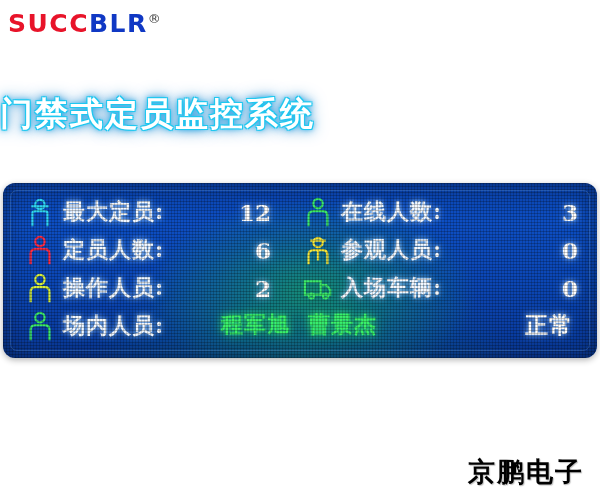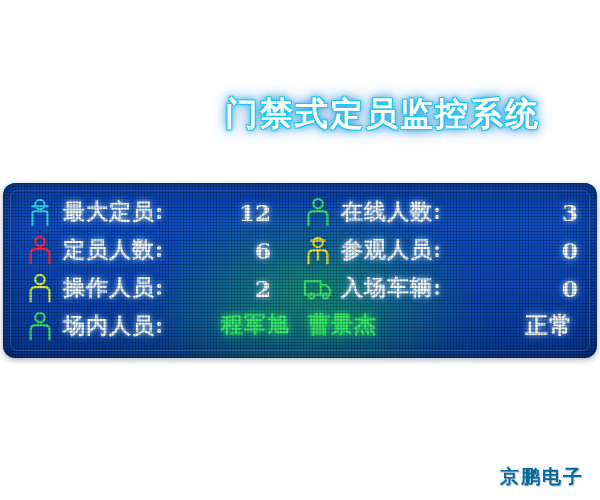--- a/index.html
+++ b/index.html
@@ -50,21 +50,21 @@
     margin-top: 1px;
     white-space: nowrap;
   }
 
   
   #page-title {
     position: absolute;
     left: 0;
     top: 92px;
     width: 540px;
-    text-align: right;
+    text-align: left;
     font-family: Liberation Sans, sans-serif;
     font-size: 33px;
     font-weight: bold;
     letter-spacing: 2px;
     color: #ffffff;
     text-shadow:
       -1px -1px 0 #1ec8f0, 1px -1px 0 #1ec8f0,
       -1px  1px 0 #1ec8f0, 1px  1px 0 #1ec8f0,
        0    0   4px #27b4ec,
        0    0   9px #2a9fe0,
@@ -179,32 +179,35 @@
     letter-spacing: 1px;
     text-shadow: 0 0 5px rgba(180,220,255,0.95), 0 0 11px rgba(110,175,255,0.6);
   }
 
   
   #footer-mark {
     position: absolute;
     right: 16px;
     bottom: 10px;
     font-family: "DejaVu Sans", sans-serif;
-    font-size: 19px;
-    font-weight: bold;
-    color: #0369a1;
+    font-size: 27px;
+    font-weight: bold;
+    color: #000000;
     letter-spacing: 2px;
     text-shadow: 1px 1px 1px rgba(140,140,140,0.55);
     white-space: nowrap;
   }
 </style>
 </head>
 <body>
 
 <div id="brand">
+  <div id="brand-latin">
+    <span class="part-a">SUCC</span><span class="part-b">BLR</span><span id="brand-reg">®</span>
+  </div>
 </div>
 
 <div id="page-title">门禁式定员监控系统</div>
 
 <div id="led-panel">
   <div id="led-content">
 
     <div class="led-row">
       <div class="led-cell cell-left">
         <svg class="led-icon" viewBox="0 0 32 32">

